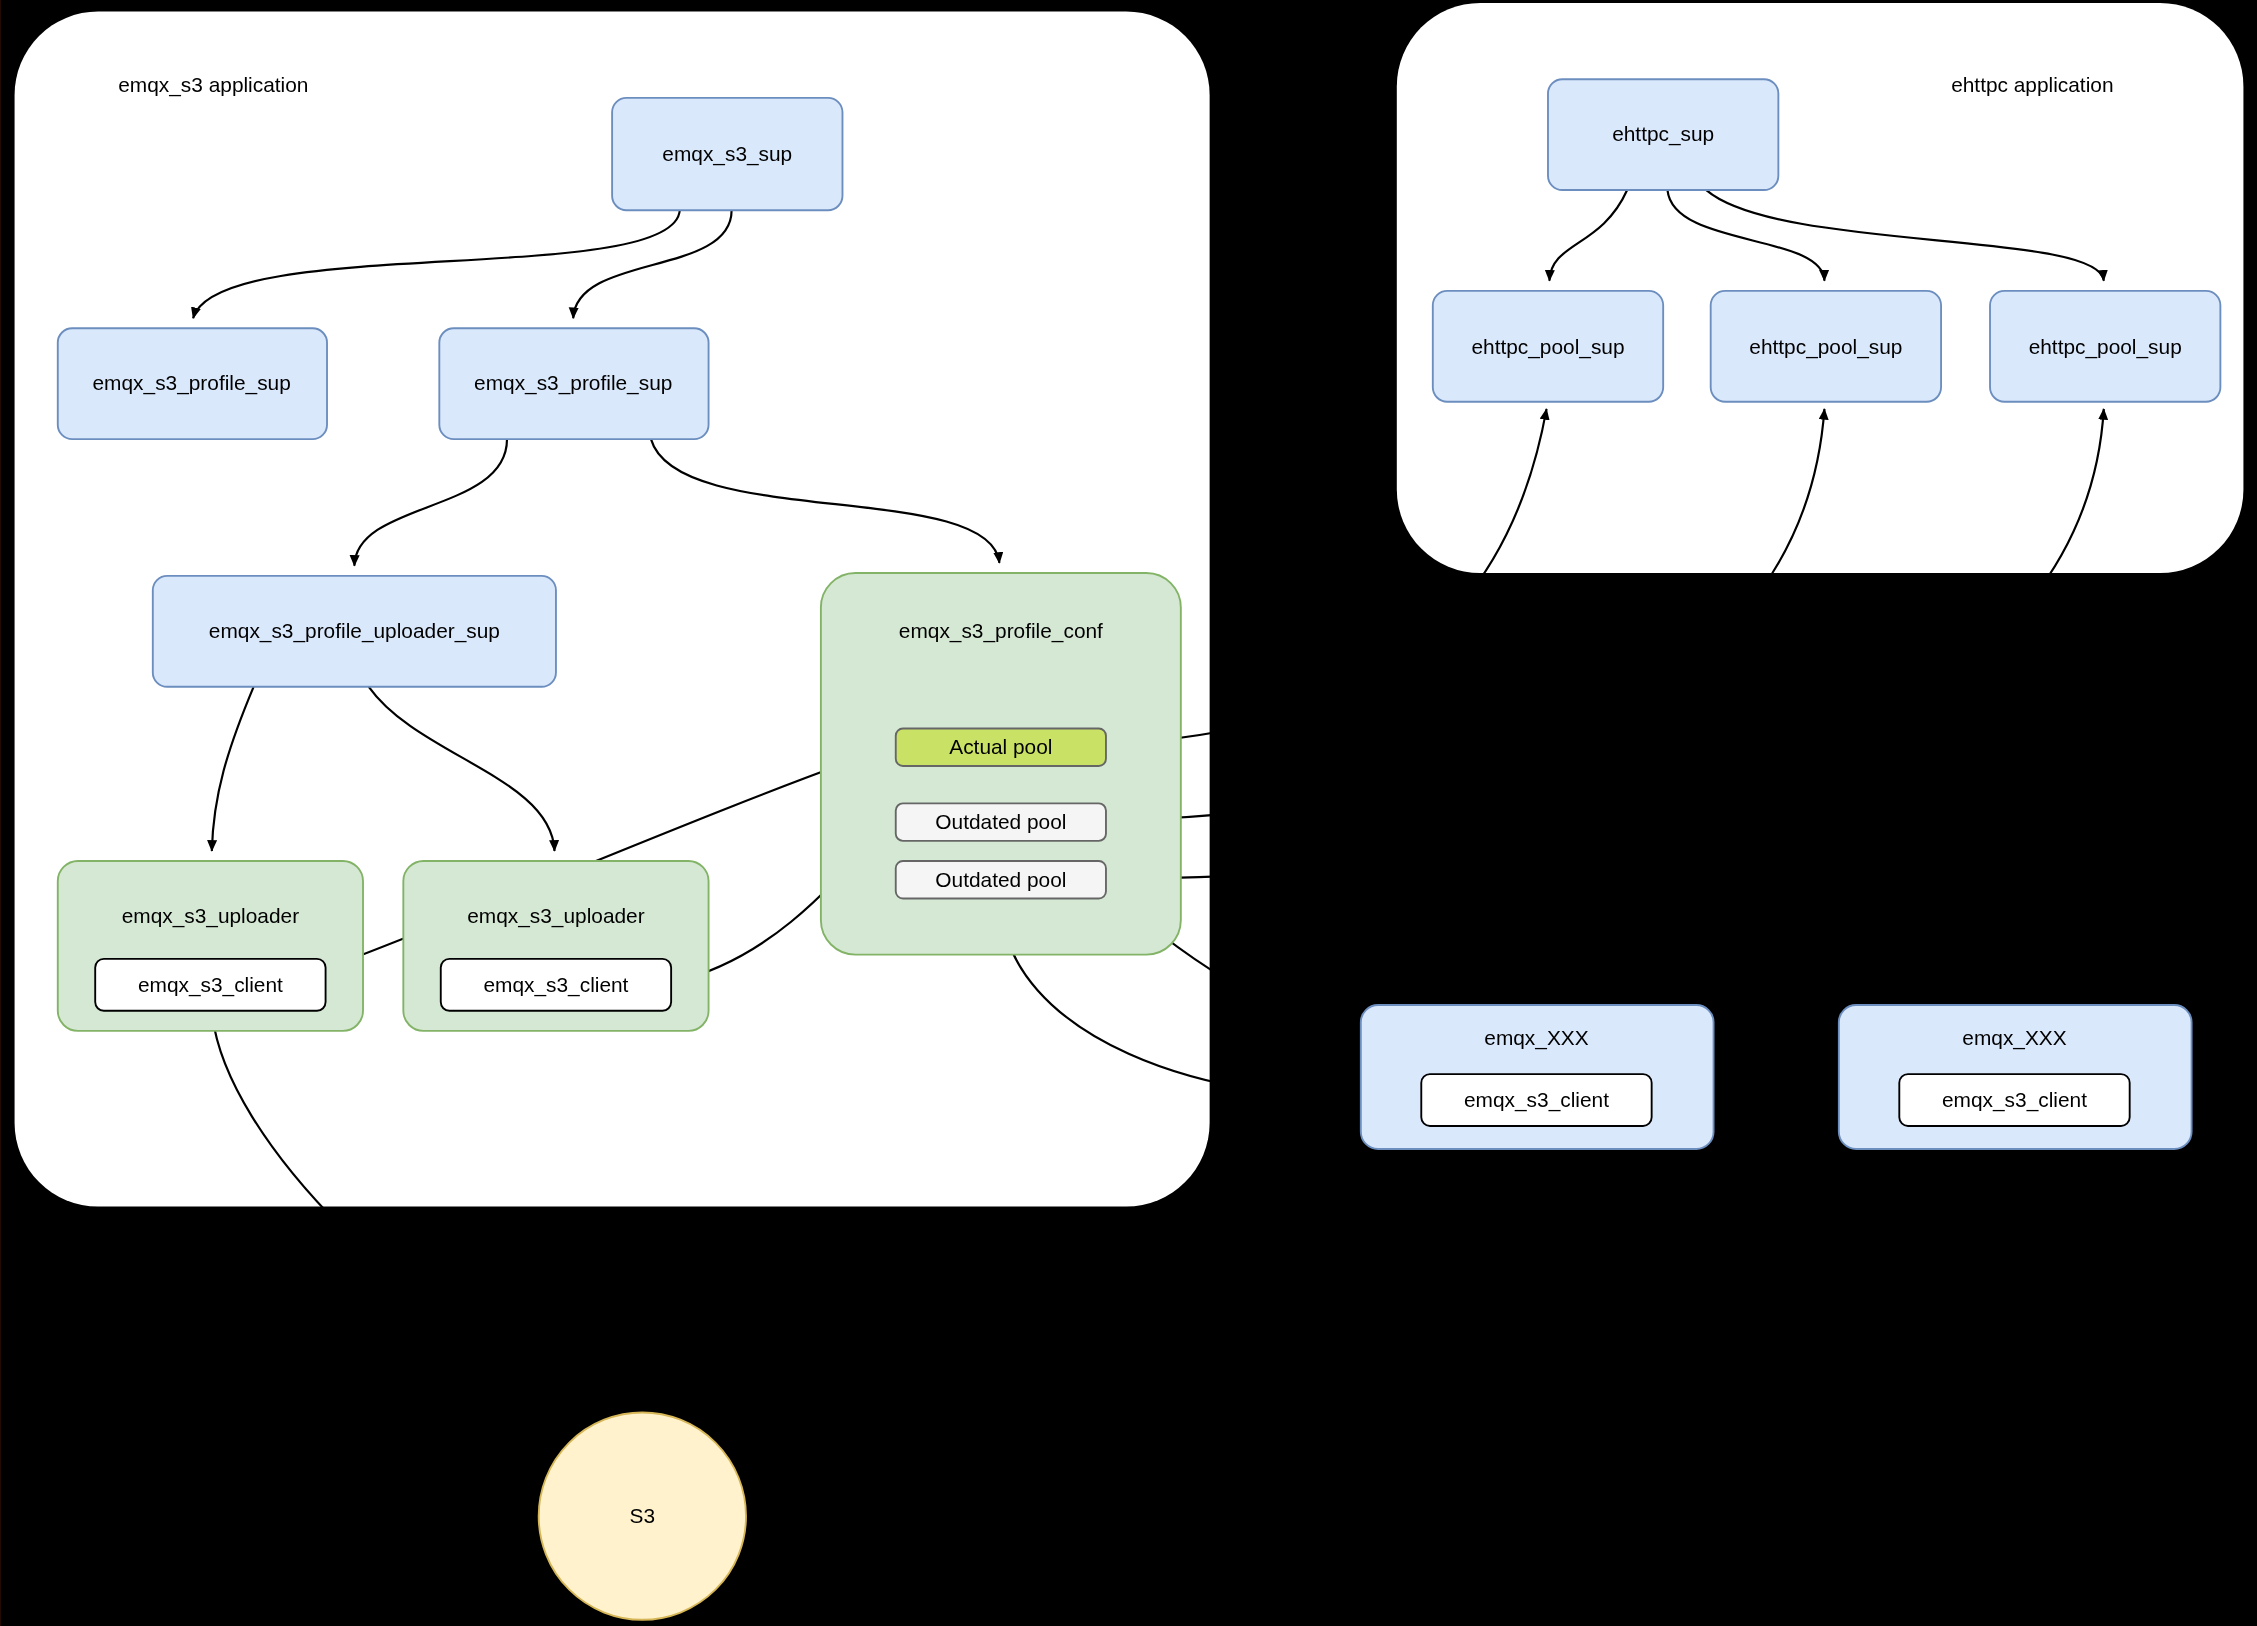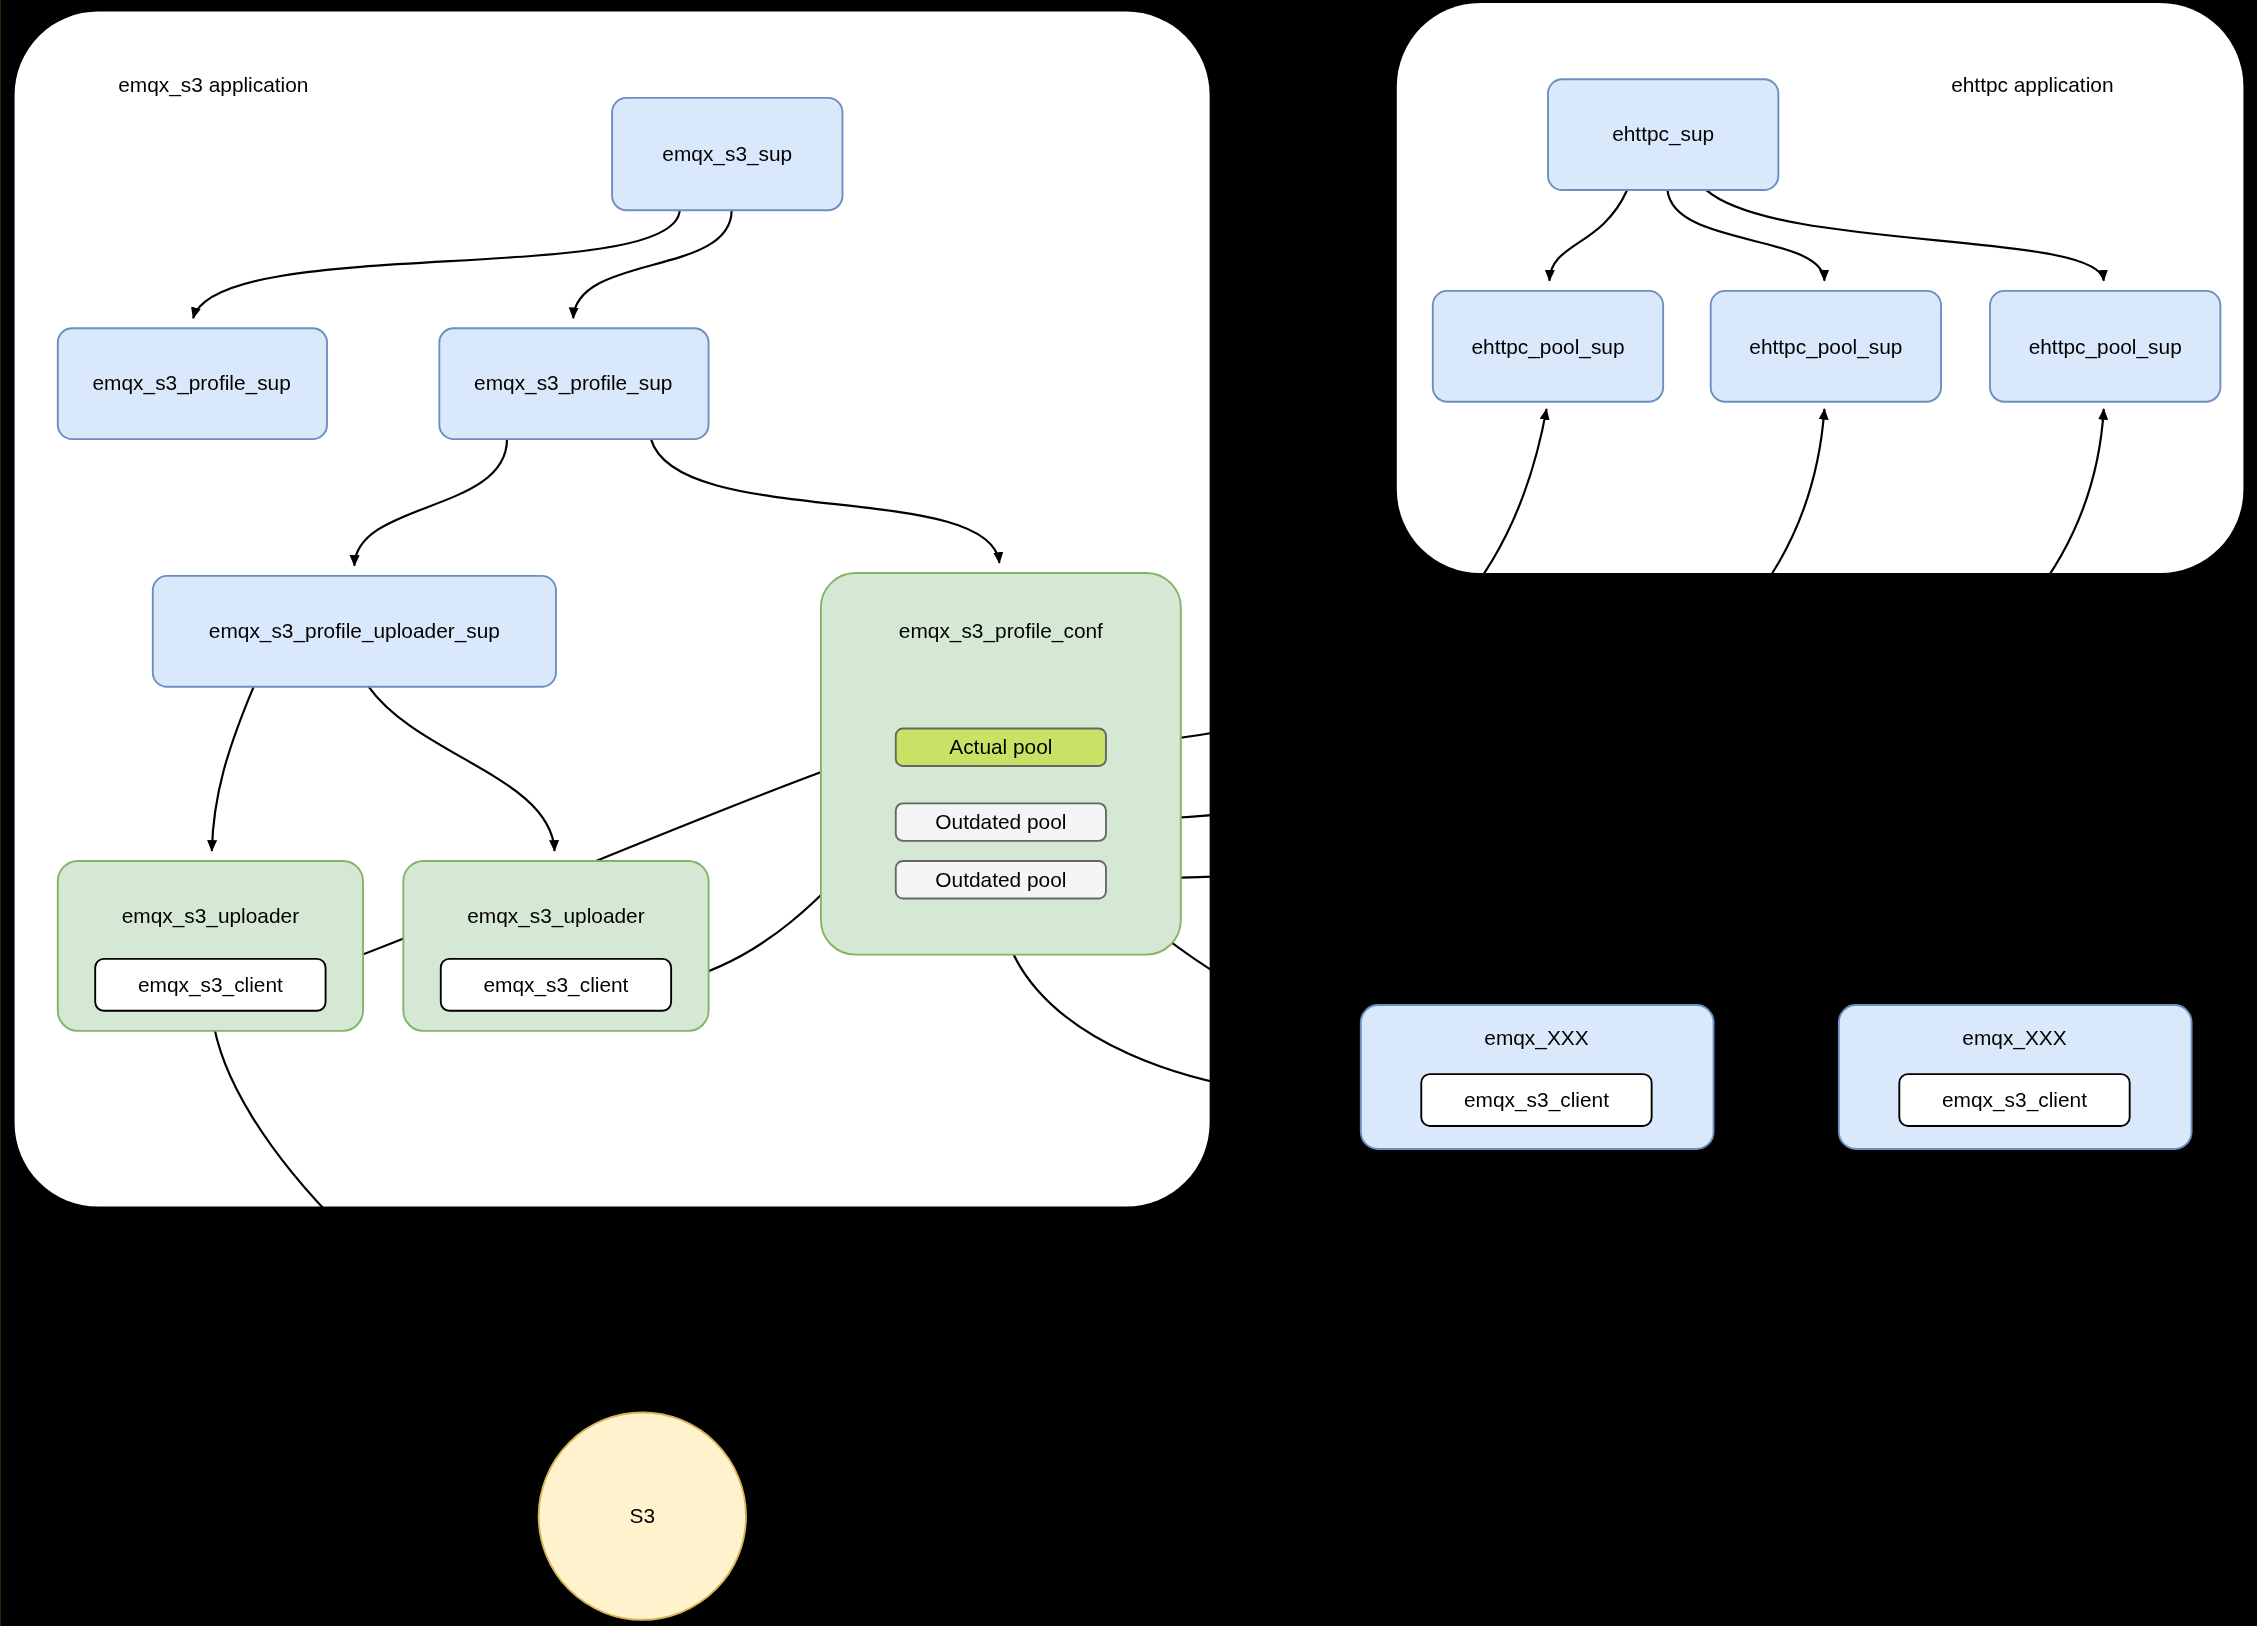--- a/index.html
+++ b/index.html
@@ -1,16 +1,16 @@
 <!DOCTYPE html>
 <html><head>
 <meta charset="utf-8">
 <style>
   html, body { margin: 0; padding: 0; background: #000000; }
-  .stage { width: 2258px; height: 1627px; position: relative; background: #fde047; overflow: hidden; }
+  .stage { width: 2258px; height: 1627px; position: relative; background: #c2410c; overflow: hidden; }
   svg { display: block; }
   text {
     font-family: "Liberation Sans", "DejaVu Sans", sans-serif;
     font-size: 14.5px;
     fill: #000000;
   }
   .app-container { fill: #ffffff; stroke: none; }
   .node-blue    { fill: #dae8fc; stroke: #6c8ebf; stroke-width: 1.3; }
   .container-green { fill: #d5e8d4; stroke: #82b366; stroke-width: 1.3; }
   .uploader-green  { fill: #d5e8d4; stroke: #82b366; stroke-width: 1.3; }

